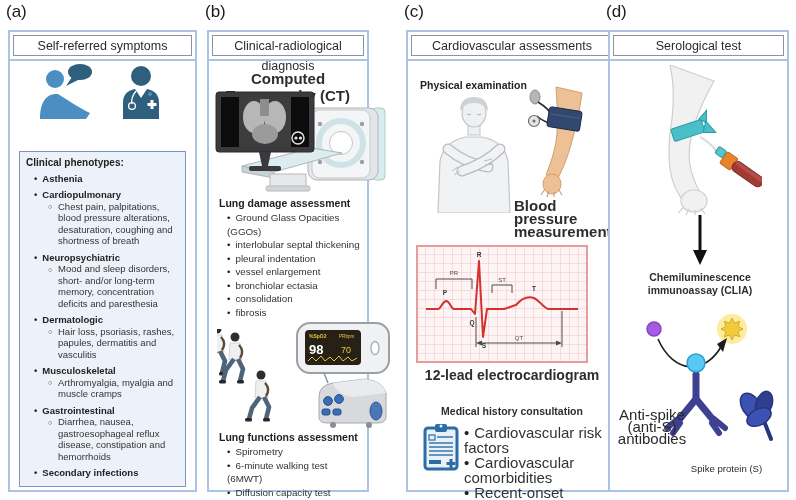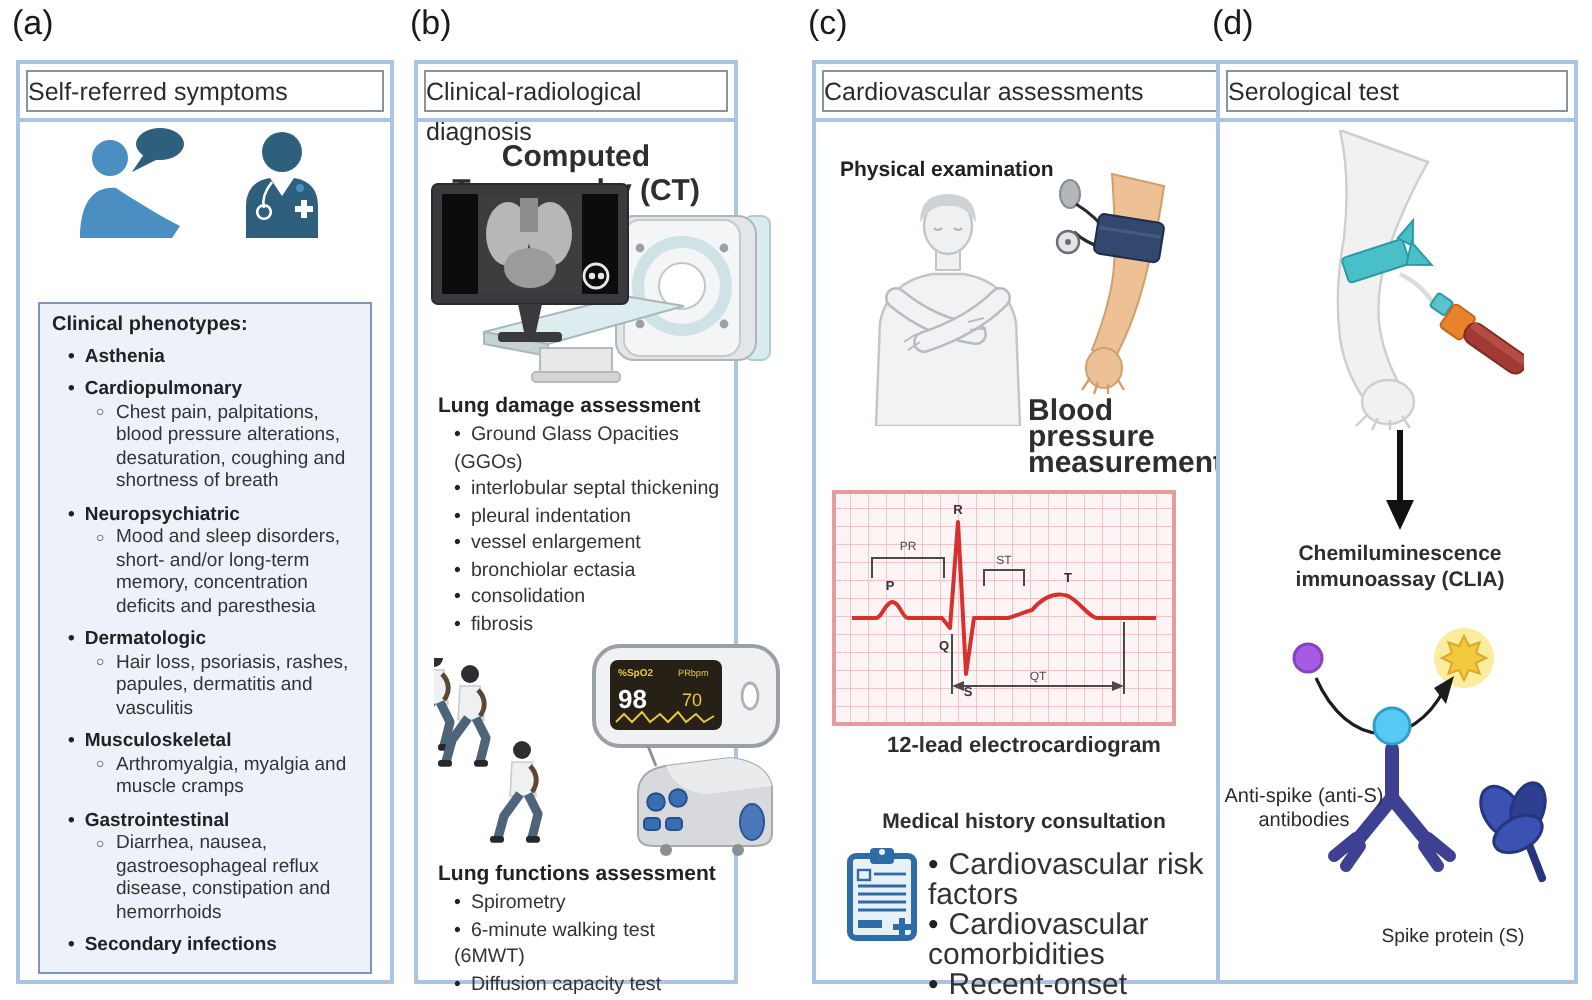--- a/index.html
+++ b/index.html
@@ -2,21 +2,21 @@
 <html><head>
 <meta charset="utf-8">
 <style>
   * { box-sizing: border-box; margin: 0; padding: 0; }
   html,body { background:#fff; }
   .canvas{ position:relative; width:796px; height:500px; background:#fff;
            font-family:"Liberation Sans", sans-serif; color:#2e2e2e; overflow:hidden; }
   .plabel{ position:absolute; top:2px; font-size:17px; color:#1a1a1a; }
   .panel{ position:absolute; top:30px; height:462px; border:2px solid #abc4e3; background:#fff; }
   .phead-wrap{ padding:3px; border-bottom:2px solid #abc4e3; }
-  .phead{ border:1px solid #8d939e; height:21px; line-height:20px; 
+  .phead{ border:1px solid #8d939e; height:21px; line-height:20px; text-align:center;
           font-size:12.5px; color:#2b2b2b; background:#fff; }
   .pbody{ position:absolute; left:0; right:0; top:29px; bottom:0; }
   .abs{ position:absolute; }
   .bold{ font-weight:bold; }
   .ctr{ text-align:center; }
 
   
   .pheno-box{ position:absolute; left:9px; right:9px; top:58px; bottom:3px;
               background:#edf2fa; border:1px solid #7e95c0; padding:5px 3px 0 6px;
               font-size:9.5px; line-height:11.5px; color:#333; overflow:hidden;margin-top:32px; }
@@ -241,21 +241,21 @@
           <text x="56" y="80">Q</text>
           <text x="68" y="103">S</text>
           <text x="118" y="46">T</text>
         </g>
         <g font-size="6" fill="#4a4a4a" text-anchor="middle" font-family="Liberation Sans, sans-serif">
           <text x="38" y="30">PR</text>
           <text x="86" y="37">ST</text>
           <text x="103" y="95">QT</text>
         </g>
       </svg>
-      <div class="abs ctr bold" style="left:0;right:0;top:306px;font-size:11px;">12-lead electrocardiogram</div>
+      <div class="abs ctr bold" style="left:0;right:0;top:306px;font-size:14px;">12-lead electrocardiogram</div>
       <div class="abs ctr bold" style="left:0;right:0;top:344px;font-size:10.5px;">Medical history consultation</div>
       <svg class="abs" style="left:14px;top:362px;" width="38" height="48" viewBox="0 0 38 48">
         <rect x="3" y="5" width="32" height="41" rx="3" fill="#e8f0f8" stroke="#2d6ca6" stroke-width="3"></rect>
         <rect x="13" y="1" width="12" height="8" rx="2" fill="#2d6ca6"></rect>
         <circle cx="19" cy="3" r="1.5" fill="#e8f0f8"></circle>
         <rect x="7" y="12" width="6" height="5" fill="none" stroke="#2d6ca6" stroke-width="1.2"></rect>
         <line x1="15" y1="14" x2="31" y2="14" stroke="#2d6ca6" stroke-width="1.4"></line>
         <line x1="7" y1="20" x2="31" y2="20" stroke="#2d6ca6" stroke-width="1.4"></line>
         <line x1="7" y1="24" x2="31" y2="24" stroke="#2d6ca6" stroke-width="1.4"></line>
         <line x1="7" y1="28" x2="31" y2="28" stroke="#2d6ca6" stroke-width="1.4"></line>
@@ -316,18 +316,18 @@
           <path d="M96,106 L107,115 M94,110 L101,120" stroke="#3e4191" stroke-width="6" stroke-linecap="round"></path>
           <circle cx="78" cy="50" r="9" fill="#58c9f3" stroke="#2d9ecf" stroke-width="1.5"></circle>
         </g>
         <g>
           <path d="M146,108 L153,126" stroke="#26357e" stroke-width="4" stroke-linecap="round"></path>
           <ellipse cx="133" cy="93" rx="9" ry="14" transform="rotate(-32 133 93)" fill="#3c52b2" stroke="#26357e" stroke-width="1.5"></ellipse>
           <ellipse cx="146" cy="91" rx="8" ry="13" transform="rotate(18 146 91)" fill="#2e3f8f" stroke="#26357e" stroke-width="1.5"></ellipse>
           <ellipse cx="141" cy="104" rx="8" ry="13" transform="rotate(62 141 104)" fill="#3c52b2" stroke="#26357e" stroke-width="1.5"></ellipse>
         </g>
       </svg>
-      <div class="abs ctr" style="left:2px;width:80px;top:332px;font-size:10px;line-height:12px;color:#2a2a2a;">Anti-spike (anti-S) antibodies</div>
+      <div class="abs ctr" style="left:2px;width:80px;top:348px;font-size:15px;line-height:12px;color:#2a2a2a;">Anti-spike (anti-S) antibodies</div>
       <div class="abs ctr" style="left:58px;right:2px;top:402px;font-size:9.6px;color:#2a2a2a;">Spike protein (S)</div>
     </div>
   </div>
 
 </div>
 
 </body></html>

